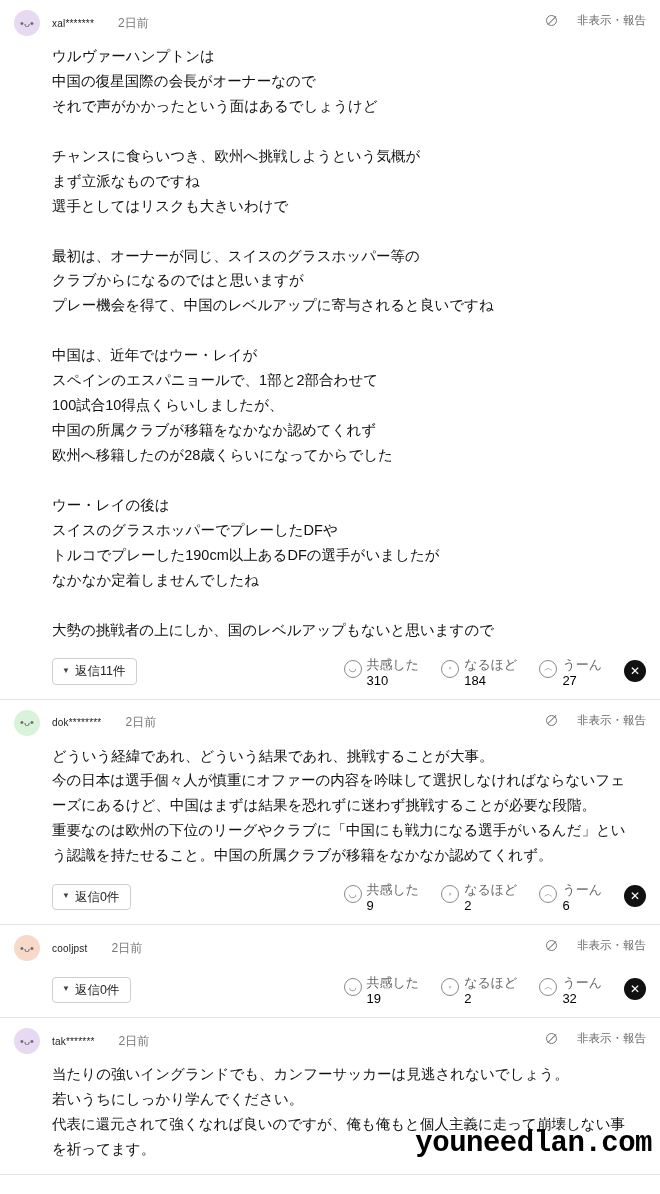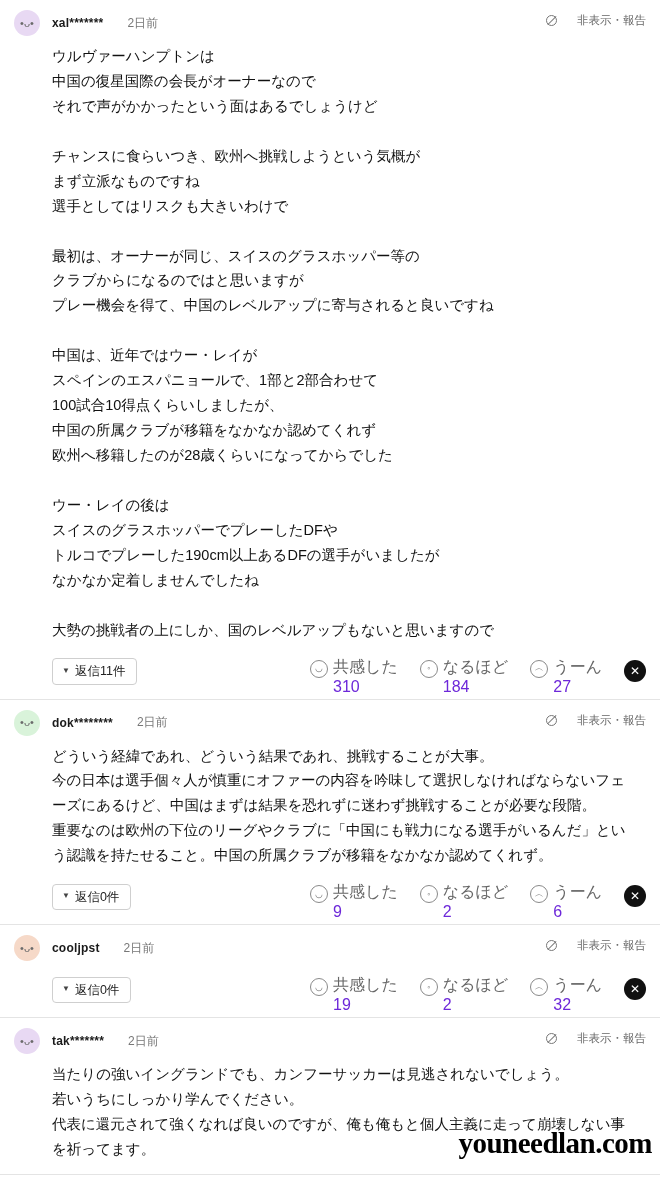--- a/index.html
+++ b/index.html
@@ -32,22 +32,22 @@
   }
   .avatar .face {
     position: absolute;
     left: 0; top: 0; right: 0; bottom: 0;
     display: flex; align-items: center; justify-content: center;
     font-size: 11px;
     color: #6b6b6b;
     line-height: 1;
   }
   .uname {
-    font-size: 12px;
-    font-weight: bold;
+    font-size: 10px;
+    font-weight: normal;
     color: #1a1a1a;
     letter-spacing: 0.2px;
   }
   .ctime {
     font-size: 12px;
     color: #777;
     margin-left: 24px;
   }
   .c-actions {
     position: absolute;
@@ -134,22 +134,22 @@
     margin-top: 3px;
     background: #fff;
   }
   .r-ico .glyph {
     position: absolute;
     left: 0; top: 0; right: 0; bottom: 0;
     display: flex; align-items: center; justify-content: center;
     font-size: 9px; line-height: 1; color: #6d6d6d;
   }
   .r-text { line-height: 1.25; }
-  .r-label { font-size: 16px; color: #666; display: block; white-space: nowrap; }
-  .r-count { font-size: 16px; color: #6d28d9; display: block; }
+  .r-label { font-size: 13px; color: #666; display: block; white-space: nowrap; }
+  .r-count { font-size: 13px; color: #000000; display: block; }
 
   .x-btn {
     width: 22px; height: 22px;
     border-radius: 50%;
     background: #111;
     color: #fff;
     font-size: 12px;
     display: flex; align-items: center; justify-content: center;
     margin-top: 3px;
     cursor: pointer;
@@ -157,21 +157,21 @@
   }
 
   .watermark {
     position: absolute;
     right: 8px;
     bottom: 34px;
     font-size: 29px;
     font-weight: bold;
     color: #000;
     letter-spacing: -0.5px;
-    font-family: Liberation Serif, serif;
+    font-family: Liberation Mono, monospace;
   }
 </style>
 </head>
 <body>
 
 <div id="root">
     <div class="comment">
     <div class="c-head">
       <div class="avatar" style="background:#e8d9f3">
         <span class="face">•ᴗ•</span>

